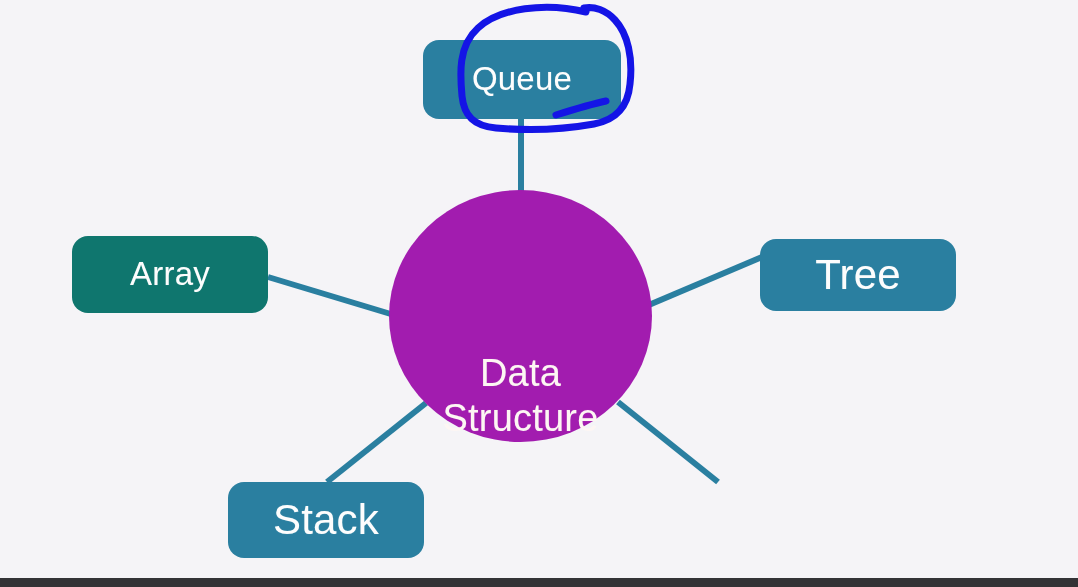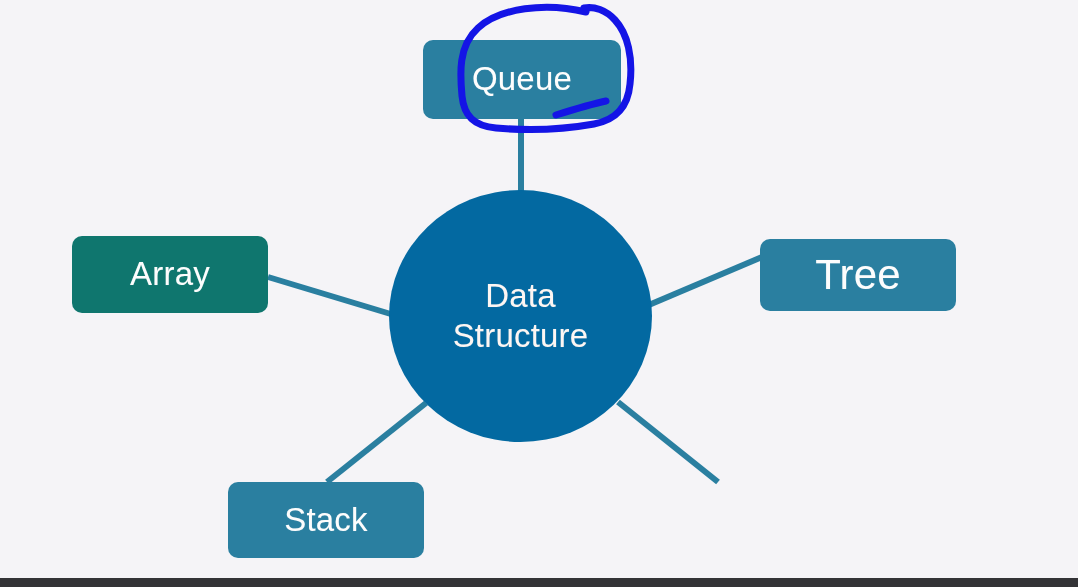--- a/index.html
+++ b/index.html
@@ -23,44 +23,44 @@
     width: 1078px;
     height: 587px;
   }
   .node {
     position: absolute;
     display: flex;
     align-items: center;
     justify-content: center;
     box-sizing: border-box;
     color: #fdfdfd;
-    border-radius: 10px;
+    border-radius: 16px;
     letter-spacing: 0.2px;
   }
   .node-label {
     display: block;
     line-height: 1.12;
     text-align: center;
     white-space: pre-line;
     text-shadow: 0 0 1px rgba(255,255,255,0.25);
   }
   
   #hub {
     position: absolute;
     left: 389px;
     top: 190px;
     width: 263px;
     height: 252px;
     border-radius: 50%;
-    background: #0369a1;
+    background: #a21caf;
     display: flex;
-    align-items: center;
+    align-items: flex-end;
     justify-content: center;
     color: #fdf6f3;
-    font-size: 33px;
+    font-size: 38px;
   }
   #hub .node-label {
     line-height: 1.2;
   }
   
   #node-queue {
     left: 423px; top: 40px; width: 198px; height: 79px;
     background: #2a7fa0;
     font-size: 33px;
   }
@@ -70,21 +70,21 @@
     font-size: 33px;
   }
   #node-tree {
     left: 760px; top: 239px; width: 196px; height: 72px;
     background: #2a7fa0;
     font-size: 42px;
   }
   #node-stack {
     left: 228px; top: 482px; width: 196px; height: 76px;
     background: #2a7fa0;
-    font-size: 33px;
+    font-size: 42px;
   }
   #node-list {
     left: 620px; top: 482px; width: 196px; height: 76px;
     background: #2a7fa0;
     font-size: 33px;
   }
   
   #annotation {
     position: absolute;
     left: 0; top: 0;

